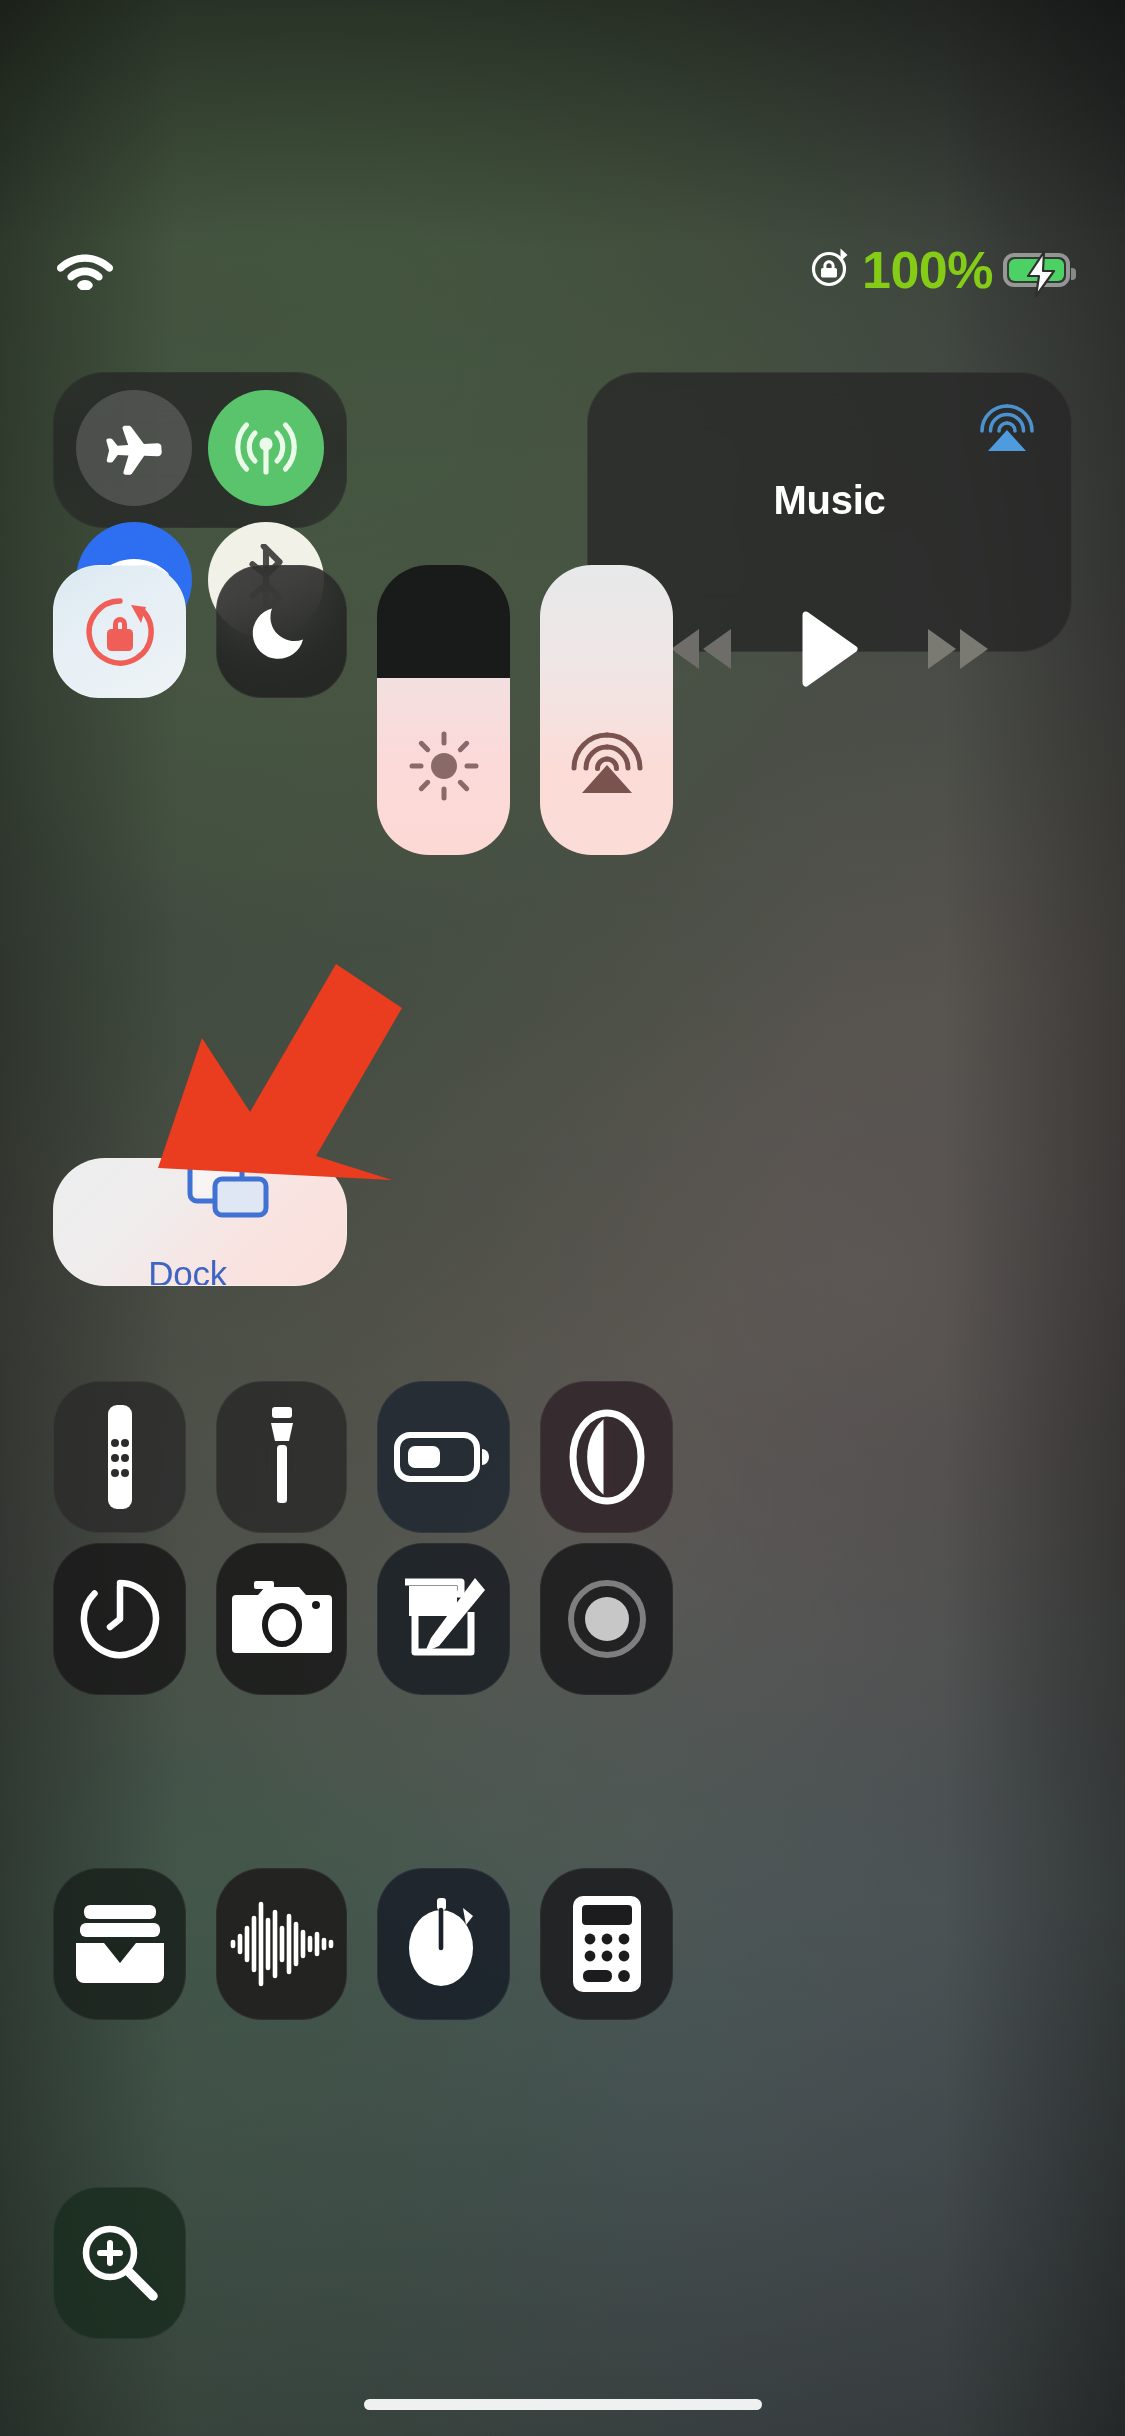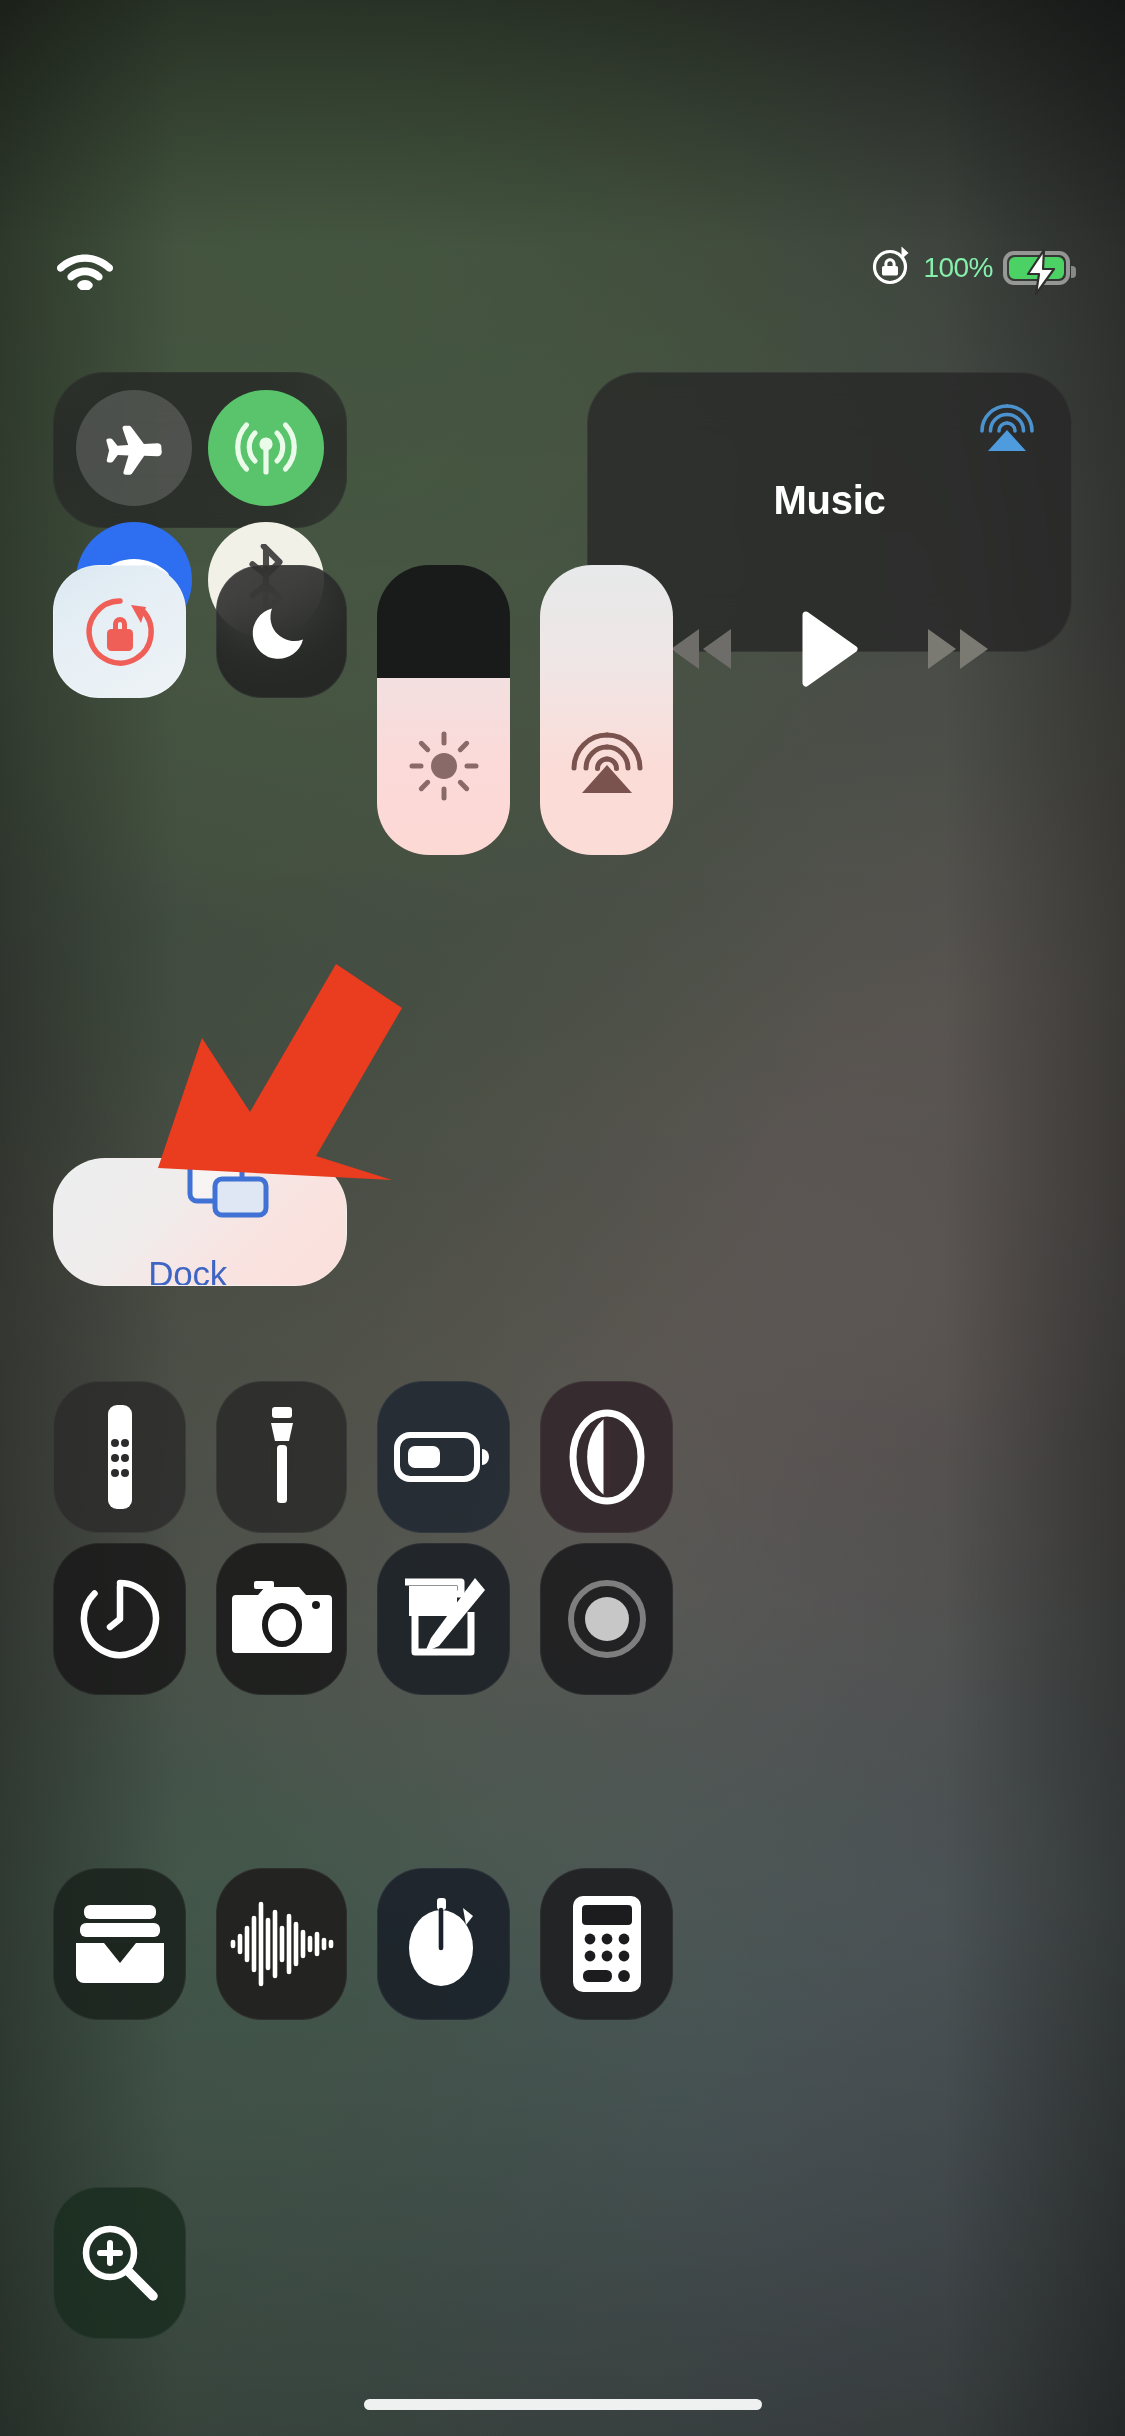--- a/index.html
+++ b/index.html
@@ -39,21 +39,21 @@
 
   
   #statusbar {
     position:absolute; left:0; top:0; width:1125px; height:300px;
     pointer-events:none;
   }
   .sb-left  { position:absolute; left:57px;  top:248px; }
   .sb-right { position:absolute; right:55px; top:244px;
               display:flex; align-items:center; gap:10px; }
   .sb-pct {
-    color:#86efac; font-size:28px; font-weight:400; letter-spacing:-0.5px;
+    color:#84cc16; font-size:52px; font-weight:700; letter-spacing:-0.5px;
     line-height:1;
   }
   .batt {
     position:relative; width:67px; height:34px;
     border:4px solid rgba(255,255,255,0.48); border-radius:11px;
     display:flex; align-items:center; padding:2px;
   }
   .batt::after {
     content:""; position:absolute; right:-10px; top:11px;
     width:5px; height:12px; border-radius:0 4px 4px 0;

